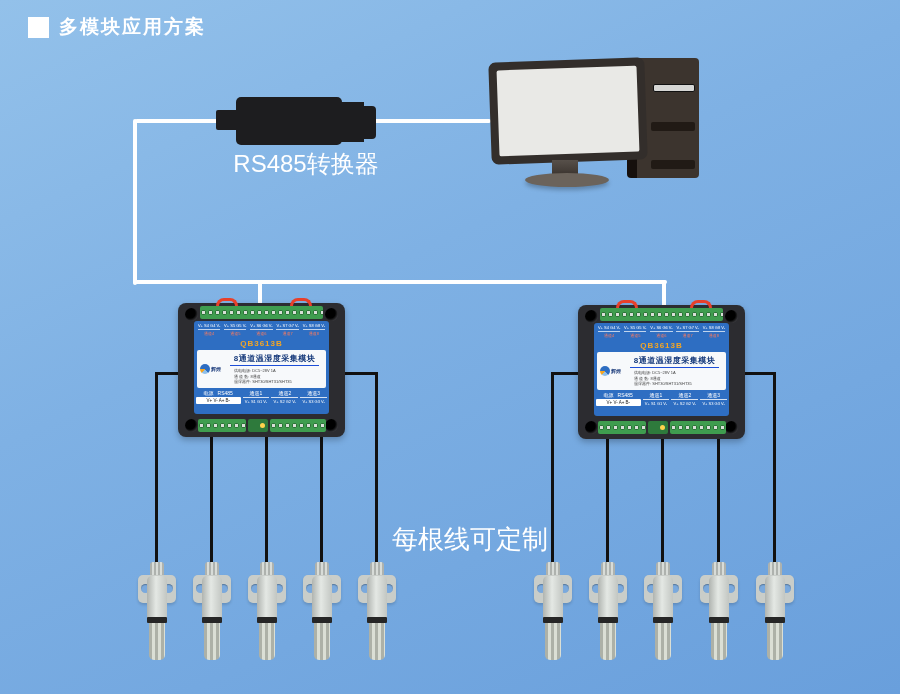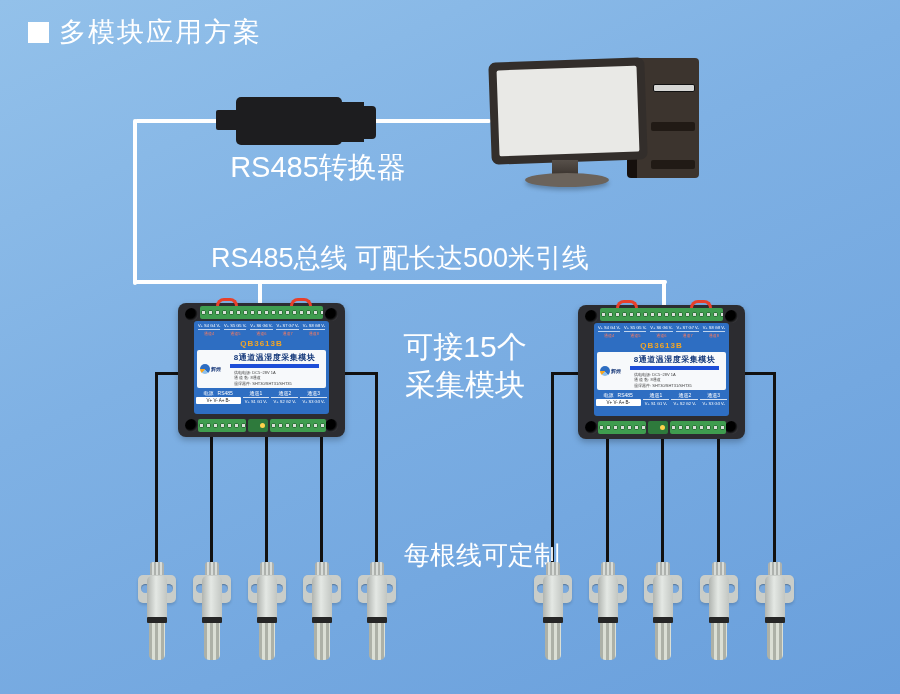--- a/index.html
+++ b/index.html
@@ -3,21 +3,21 @@
 <meta charset="utf-8">
 <style>
   html,body{margin:0;padding:0;}
   body{font-family:"Liberation Sans", sans-serif;}
   .stage{position:relative;width:900px;height:694px;overflow:hidden;
          background:linear-gradient(155deg,#93c1ea 0%,#7fb1e4 40%,#699fdc 100%);}
 
   
   .title{position:absolute;left:28px;top:14px;display:flex;align-items:center;gap:10px;}
   .title-square{width:21px;height:21px;background:#ffffff;}
-  .title-text{color:#ffffff;font-size:27px;font-weight:normal;letter-spacing:2px;}
+  .title-text{color:#ffffff;font-size:19px;font-weight:bold;letter-spacing:2px;}
 
   
   .wline{position:absolute;background:#ffffff;border-radius:2px;}
 
   
   .cv{position:absolute;background:#1d1d1f;}
   .cv-plug{left:216px;top:110px;width:24px;height:20px;border-radius:2px;}
   .cv-body{left:236px;top:97px;width:106px;height:48px;border-radius:5px;}
   .cv-neck{left:340px;top:102px;width:24px;height:40px;}
   .cv-tip{left:362px;top:106px;width:14px;height:33px;border-radius:0 4px 4px 0;}
@@ -32,25 +32,25 @@
   .monitor{position:absolute;left:490px;top:60px;width:156px;height:102px;background:#332e2b;
            border-radius:7px;transform:rotate(-2deg);}
   .screen{position:absolute;left:8px;top:8px;right:8px;bottom:8px;background:#e9e9e6;border-radius:2px;}
   .mon-neck{position:absolute;left:552px;top:160px;width:26px;height:16px;
             background:linear-gradient(#57504a,#3a332e);}
   .mon-base{position:absolute;left:525px;top:173px;width:84px;height:14px;background:#6b635b;
             border-radius:50%;box-shadow:0 3px 4px rgba(0,0,0,0.25);}
 
   
   .lbl{position:absolute;color:#ffffff;text-align:center;}
-  .lbl-converter{left:208px;top:148px;width:220px;font-size:29px;}
+  .lbl-converter{left:196px;top:148px;width:220px;font-size:24px;}
   .lbl-computer{left:515px;top:182px;width:150px;font-size:26px;}
   .lbl-bus{left:140px;top:240px;width:520px;font-size:27px;}
   .lbl-capacity{left:385px;top:328px;width:160px;font-size:30px;line-height:38px;}
-  .lbl-cable{left:380px;top:540px;width:180px;font-size:26px;line-height:31px;text-align:right;}
+  .lbl-cable{left:380px;top:524px;width:180px;font-size:26px;line-height:31px;}
 
   
   .wire{position:absolute;background:#111111;}
   .wv{width:3px;} .wh{height:3px;}
 
   
   .module{position:absolute;width:167px;height:134px;background:#2c2c30;border-radius:8px;
           box-shadow:0 3px 6px rgba(0,0,0,0.25);}
   .m1{left:178px;top:303px;} .m2{left:578px;top:305px;}
   .screw{position:absolute;width:13px;height:13px;border-radius:50%;
@@ -76,21 +76,21 @@
   .chg-label{display:block;font-size:4px;color:#ff7a5c;margin-top:1px;}
   .model{text-align:center;color:#f5a623;font-size:8px;font-weight:bold;height:10px;line-height:10px;
          letter-spacing:1px;}
   .white-panel{margin:1px 3px;background:#f7f9fb;border-radius:2px;flex:1;display:flex;
                align-items:center;padding:2px 3px;}
   .brand{width:26px;display:flex;flex-direction:row;align-items:center;gap:1px;}
   .swirl{width:10px;height:10px;border-radius:50%;flex:none;
          background:conic-gradient(#2e6ec2 0 40%,#8fbfe9 40% 60%,#f5a623 60% 75%,#2e6ec2 75%);}
   .brand-text{font-size:5px;color:#1a3a7a;font-weight:bold;}
   .wp-right{flex:1;text-align:center;}
-  .mod-name{font-size:8px;font-weight:bold;color:#14387a;border-bottom:4px solid #1d4ed8;
+  .mod-name{font-size:8px;font-weight:bold;color:#14387a;border-bottom:1px solid #1d4ed8;
             padding-bottom:1px;margin:0 4px 2px;letter-spacing:0.5px;white-space:nowrap;}
   .spec{font-size:4px;color:#444;line-height:5.5px;text-align:left;padding-left:8px;white-space:nowrap;}
   .bstrip{height:22px;display:flex;padding:1px 2px 2px;gap:2px;align-items:flex-start;}
   .b-power{width:34%;}
   .b-row1{color:#fff;font-size:5px;display:flex;gap:4px;justify-content:center;white-space:nowrap;}
   .b-pins-box{background:#ffffff;color:#222;font-size:4.5px;text-align:center;border-radius:1px;
               margin-top:1px;line-height:7px;white-space:nowrap;}
   .b-channels{flex:1;display:flex;gap:2px;}
   .b-ch{flex:1;text-align:center;}
   .b-ch-label{display:block;color:#fff;font-size:5px;border-bottom:1px solid rgba(255,255,255,0.8);
@@ -139,21 +139,20 @@
     <div class="tower-slot"></div>
     <div class="tower-groove tg1"></div>
     <div class="tower-groove tg2"></div>
   </div>
   <div class="monitor">
     <div class="screen"></div>
   </div>
   <div class="mon-neck"></div>
   <div class="mon-base"></div>
 
-  <div class="lbl lbl-bus">RS485总线 可配长达500米引线</div>
 
   <div class="wire wh" style="left:155px;top:372px;width:25px;"></div>
   <div class="wire wh" style="left:343px;top:372px;width:35px;"></div>
   <div class="wire wv" style="left:155px;top:372px;height:196px;"></div>
   <div class="wire wv" style="left:210px;top:437px;height:131px;"></div>
   <div class="wire wv" style="left:265px;top:437px;height:131px;"></div>
   <div class="wire wv" style="left:320px;top:437px;height:131px;"></div>
   <div class="wire wv" style="left:375px;top:372px;height:196px;"></div>
 
   <div class="wire wh" style="left:551px;top:372px;width:29px;"></div>
@@ -307,24 +306,20 @@
         </div>
       </div>
     </div>
     <div class="term term-bl"></div>
     <div class="pcb">
         <div class="led"></div>
       </div>
     <div class="term term-br"></div>
   </div>
 
-  <div class="lbl lbl-capacity">
-    <div>可接15个</div>
-    <div>采集模块</div>
-  </div>
   <div class="lbl lbl-cable">
     <div>每根线可定制</div>
   </div>
 
   <div class="sensor" style="left:157px;">
     <div class="s-cap"></div>
     <div class="s-bracket">
         <i class="s-hole hl"></i>
         <i class="s-hole hr"></i>
       </div>

